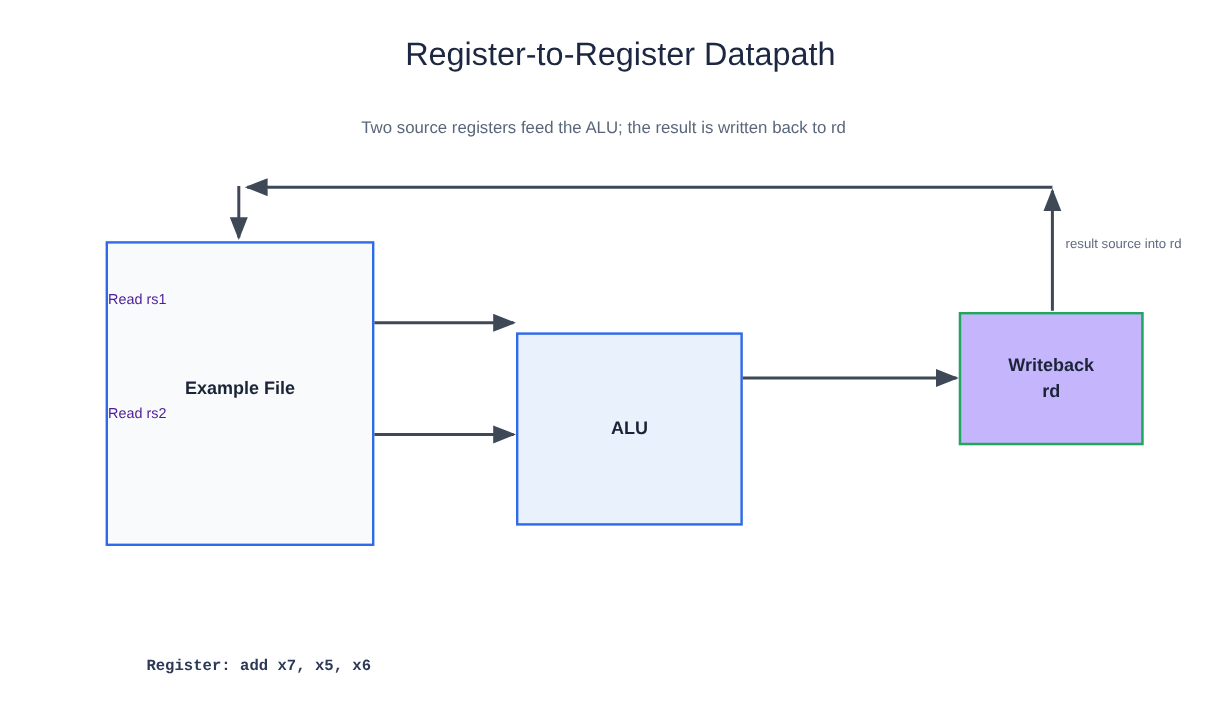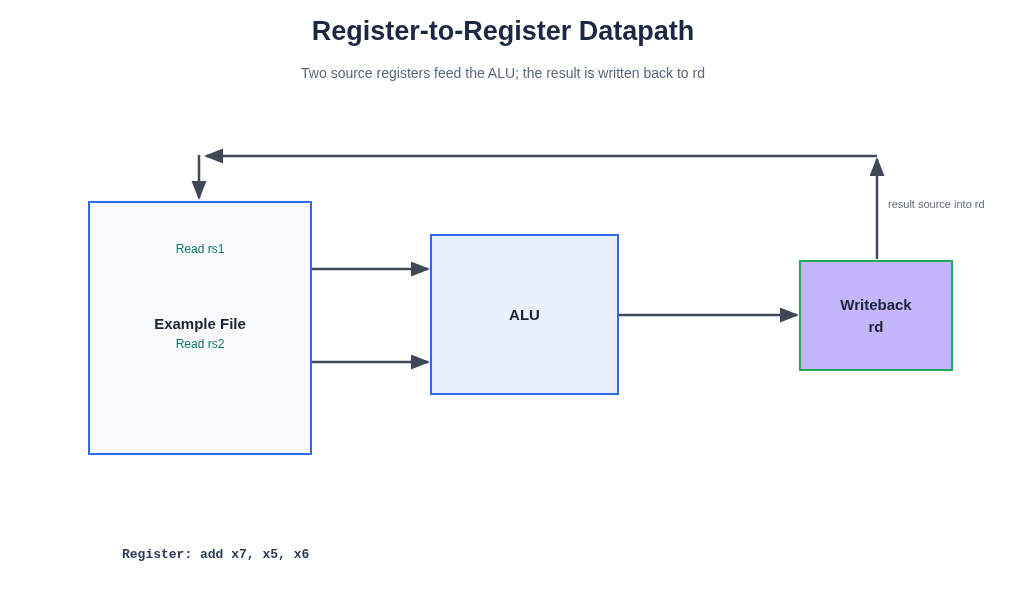--- a/index.html
+++ b/index.html
@@ -9,29 +9,29 @@
       height: 593px;
       background: #ffffff;
       font-family: "Liberation Sans", sans-serif;
       overflow: hidden;
     }
     .title {
       position: absolute;
       top: 16px;
       left: 0;
       width: 1006px;
-      margin: 0;
+      margin: 14px;
       text-align: center;
       font-size: 27px;
-      font-weight: bold;
+      font-weight: normal;
       color: #1c2742;
     }
     .subtitle {
       position: absolute;
-      top: 65px;
+      top: 98px;
       left: 0;
       width: 1006px;
       text-align: center;
       font-size: 14px;
       color: #5a6679;
     }
     .edges {
       position: absolute;
       top: 0;
       left: 0;
@@ -52,23 +52,22 @@
     .node-label {
       font-size: 15px;
       font-weight: bold;
       color: #1b2437;
     }
     .register-file { left: 88px; top: 201px; width: 224px; height: 254px; }
     .register-file .port {
       position: absolute;
       left: 0;
       width: 100%;
-      text-align: center;
       font-size: 12px;
-      color: #0f766e;
+      color: #4c1d95;
     }
     .register-file .port-top { top: 39px; }
     .register-file .port-bottom { top: 134px; }
     .register-file .rf-label {
       position: absolute;
       top: 112px;
       left: 0;
       width: 100%;
       text-align: center;
     }
@@ -127,21 +126,21 @@
       <path class="edge" d="M199,155 L199,198" marker-end="url(#arr)"></path>
     </g>
   </svg>
 
   <div class="node register-file" style="background-color: rgb(248, 250, 252); border-color: rgb(47, 107, 232);">
     <div class="port port-top">Read rs1</div>
     <div class="node-label rf-label">Example File</div>
     <div class="port port-bottom">Read rs2</div>
   </div>
 
-  <div class="node alu" style="background-color: rgb(233, 241, 253); border-color: rgb(47, 107, 232);">
+  <div class="node alu" style="background-color: rgb(233, 241, 253); border-color: rgb(47, 107, 232); margin-top: 43px;">
     <div class="node-label">ALU</div>
   </div>
 
   <div class="node writeback" style="background-color: #c4b5fd; border-color: rgb(33, 167, 90);">
     <div class="node-label">Writeback</div>
     <div class="node-label">rd</div>
   </div>
 
   <div class="edge-label">result source into rd</div>
 

